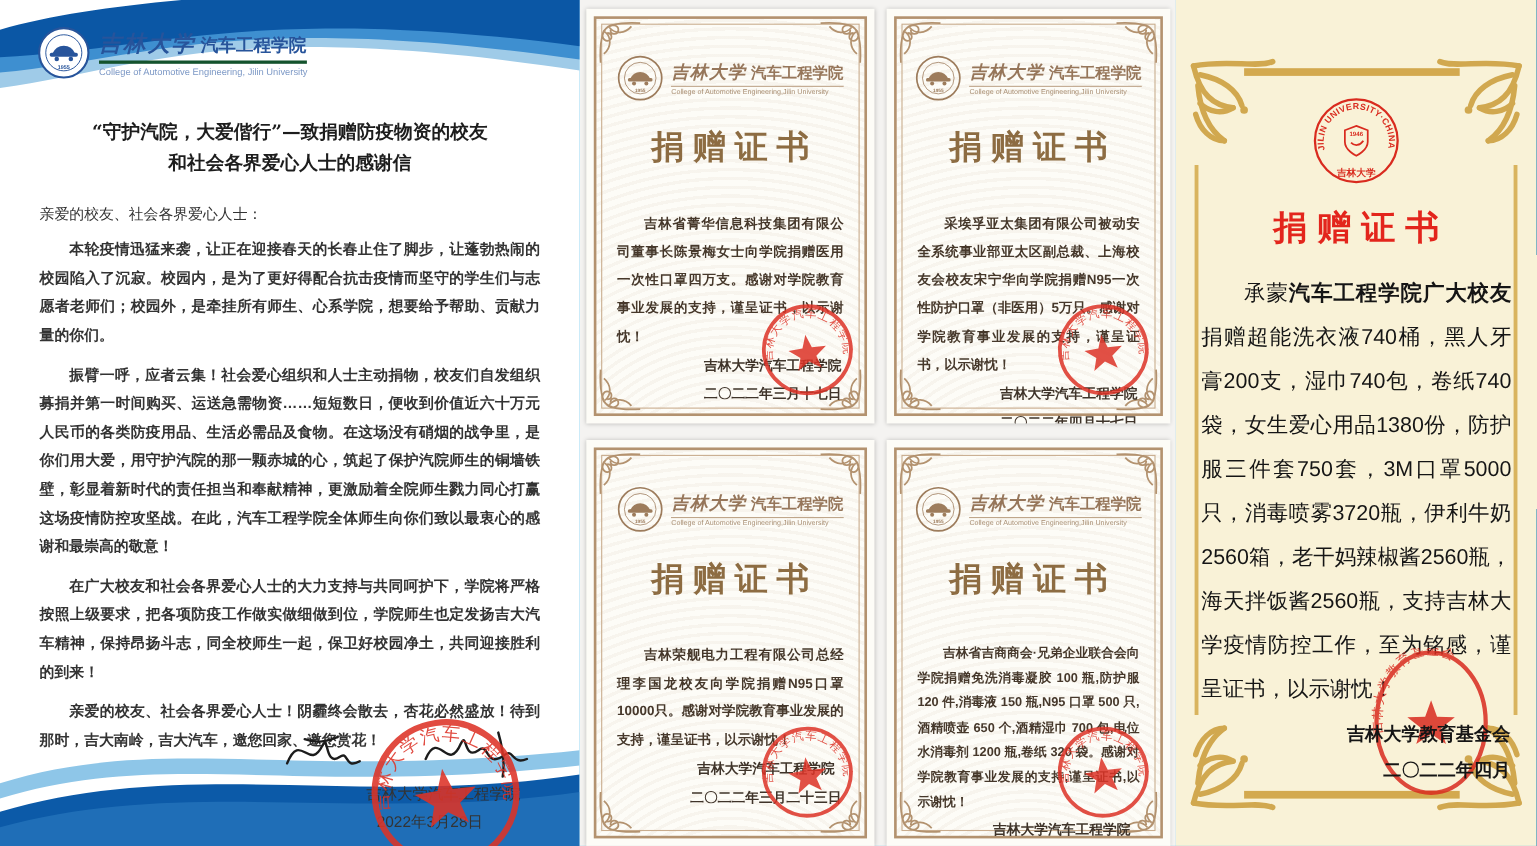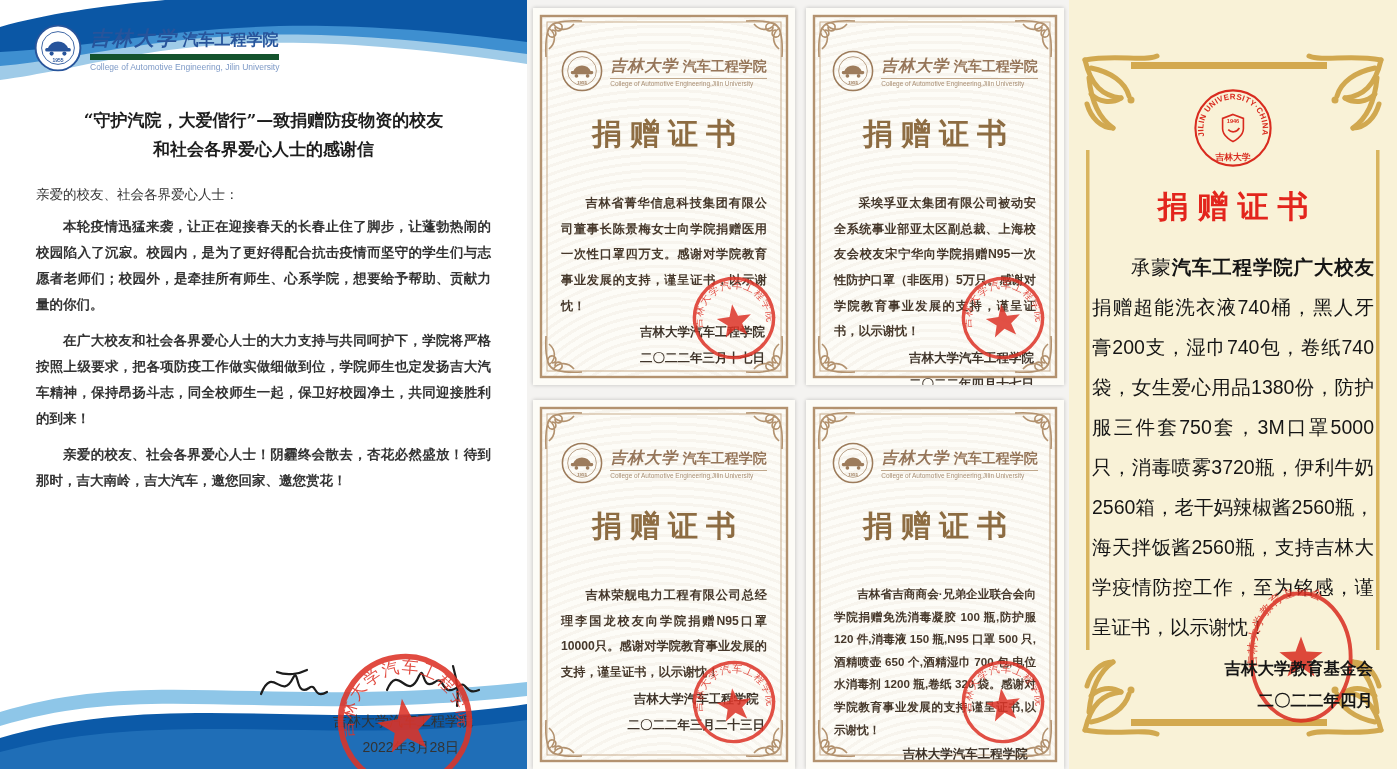--- a/index.html
+++ b/index.html
@@ -8,29 +8,29 @@
   .page { width:1397px; height:769px; display:flex; background:#0ea5e9; overflow:hidden; position:relative; }
 
   
   .letter { width:527px; height:769px; position:relative; background:#fff; overflow:hidden; flex:none; }
   .wave-top { position:absolute; top:0; left:0; z-index:1; }
   .wave-bottom { position:absolute; bottom:0; left:0; z-index:1; }
   .letter-logo { position:absolute; top:24px; left:34px; display:flex; align-items:center; gap:8px; z-index:2; }
   .logo-text .cn-line { white-space:nowrap; }
   .logo-text .cn-callig { font-family:"DejaVu Serif",serif; font-style:italic; font-weight:bold; font-size:20px; color:#27549b; letter-spacing:2px; }
   .logo-text .cn-rest { font-weight:bold; font-size:16px; color:#27549b; }
-  .logo-text .en { font-size:8.5px; color:#7d99c6; border-top:6px solid #14532d; padding-top:2px; margin-top:2px; }
+  .logo-text .en { font-size:8.5px; color:#7d99c6; border-top:3px solid #14532d; padding-top:2px; margin-top:2px; }
   .letter-title { margin:106px 26px 0; text-align:center; font-family:"DejaVu Serif",serif; font-weight:bold; font-size:17px; line-height:1.7; color:#1d1d1d; position:relative; z-index:2; }
   .letter-body { margin:18px 36px 0; font-size:13.5px; color:#333; position:relative; z-index:2; }
   .greeting { line-height:26px; margin-bottom:6px; }
   .letter-body p { text-indent:2em; text-align:justify; line-height:26px; margin-bottom:10px;font-weight:bold; }
   .sign-area { position:absolute; right:24px; bottom:8px; width:330px; text-align:right; z-index:3; }
   .sig-ink { display:block; margin-left:auto; margin-right:6px; }
   .letter-signer { font-size:14px; color:#333; line-height:1.9; margin-right:30px; }
-  .letter-date { font-size:14px; color:#333; line-height:1.9; margin-right:44px; }
+  .letter-date { font-size:14px; color:#333; line-height:1.9; margin-right:64px; }
   .letter-stamp { position:absolute; right:52px; bottom:-22px; width:140px; height:140px; opacity:.88; transform:rotate(-8deg); z-index:4; }
 
   
   .mid { width:542px; height:769px; background:#f4f3f1; flex:none; padding:8px 6px 0 6px; display:grid;
          grid-template-columns:262px 258px; grid-template-rows:377px 369px; gap:15px 11px; }
   .cert { position:relative; background:#fdfcf7; box-shadow:0 0 4px rgba(0,0,0,.22); overflow:hidden;
           display:flex; flex-direction:column; align-items:center; }
   .guilloche { position:absolute; inset:9px; background:repeating-radial-gradient(circle at 50% 130%, rgba(176,144,112,.07) 0 3px, transparent 3px 8px); }
   .cert-frame { position:absolute; inset:6px; color:#b3926f; }
   .cert-logo { margin-top:42px; display:flex; align-items:center; gap:7px; z-index:1; }
@@ -85,20 +85,21 @@
     </div>
 
     <div class="letter-title">
       <div>“守护汽院，大爱偕行”—致捐赠防疫物资的校友</div>
       <div>和社会各界爱心人士的感谢信</div>
     </div>
 
     <div class="letter-body">
       <div class="greeting">亲爱的校友、社会各界爱心人士：</div>
       <p>本轮疫情迅猛来袭，让正在迎接春天的长春止住了脚步，让蓬勃热闹的校园陷入了沉寂。校园内，是为了更好得配合抗击疫情而坚守的学生们与志愿者老师们；校园外，是牵挂所有师生、心系学院，想要给予帮助、贡献力量的你们。</p>
+      <p>振臂一呼，应者云集！社会爱心组织和人士主动捐物，校友们自发组织募捐并第一时间购买、运送急需物资……短短数日，便收到价值近六十万元人民币的各类防疫用品、生活必需品及食物。在这场没有硝烟的战争里，是你们用大爱，用守护汽院的那一颗赤城的心，筑起了保护汽院师生的铜墙铁壁，彰显着新时代的责任担当和奉献精神，更激励着全院师生戮力同心打赢这场疫情防控攻坚战。在此，汽车工程学院全体师生向你们致以最衷心的感谢和最崇高的敬意！</p>
       <p>在广大校友和社会各界爱心人士的大力支持与共同呵护下，学院将严格按照上级要求，把各项防疫工作做实做细做到位，学院师生也定发扬吉大汽车精神，保持昂扬斗志，同全校师生一起，保卫好校园净土，共同迎接胜利的到来！</p>
       <p>亲爱的校友、社会各界爱心人士！阴霾终会散去，杏花必然盛放！待到那时，吉大南岭，吉大汽车，邀您回家、邀您赏花！</p>
     </div>
 
     <div class="sign-area">
       <svg class="sig-ink" width="250" height="52" viewBox="0 0 250 52">
         <g fill="none" stroke="#1c1c1c" stroke-width="2.2" stroke-linecap="round">
           <path d="M14 38 C26 8 34 46 46 22 C52 10 48 42 62 32 C70 26 66 44 80 36"></path>
           <path d="M30 16 C40 20 52 18 60 14"></path>
           <path d="M140 34 C152 6 160 48 172 20 C178 8 174 36 188 26 C198 18 194 44 212 30 C220 24 218 40 232 34"></path>

